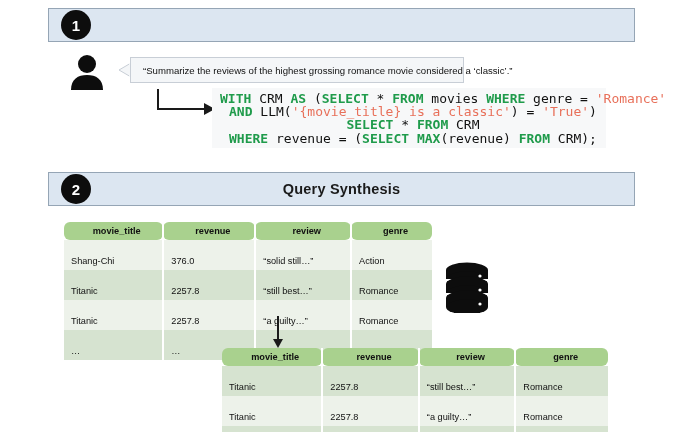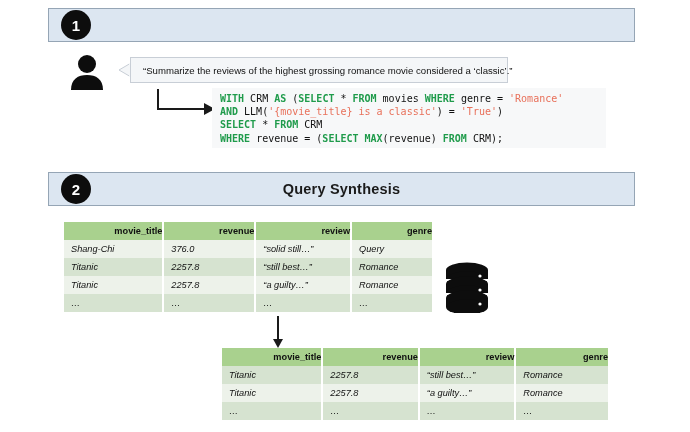--- a/index.html
+++ b/index.html
@@ -64,21 +64,21 @@
     top: 54px;
     width: 38px;
     height: 36px;
   }
 
   
   .prompt-bubble {
     position: absolute;
     left: 130px;
     top: 57px;
-    width: 378px;
+    width: 334px;
     height: 26px;
     background: #f4f6f8;
     border: 1px solid #c8ced6;
     box-sizing: border-box;
     display: flex;
     align-items: center;
     padding-left: 12px;
   }
   .prompt-text {
     font-size: 9.6px;
@@ -106,52 +106,53 @@
   .code-block {
     position: absolute;
     left: 212px;
     top: 88px;
     width: 394px;
     height: 60px;
     background: #f7f8f9;
     box-sizing: border-box;
     padding: 4px 0 0 8px;
     font-family: "DejaVu Sans Mono", monospace;
-    font-size: 10px;
+    font-size: 13px;
     line-height: 13.2px;
     white-space: pre;
+    text-align: center;
   }
   .kw  { color: #1f9b4b; font-weight: bold; }
   .str { color: #e8705a; }
   .id  { color: #111111; }
   .op  { color: #111111; }
 
   
   .data-table {
     position: absolute;
     border-collapse: collapse;
     table-layout: fixed;
     font-size: 9.2px;
   }
   .data-table th {
     background: #a9d18e;
     font-weight: bold;
-    text-align: right;
+    text-align: center;
     padding: 4px 0 4px 7px;
     color: #111111;
     border-right: 2px solid #ffffff;
     font-size: 9.2px;
+    border-radius: 6px;
   }
   .data-table th:last-child { border-right: none; margin-top: 40px; }
   .data-table td {
-    padding: 4px 0 4px 7px;
+    padding: 16px 0 4px 7px;
     color: #111111;
     border-right: 2px solid #ffffff;
     vertical-align: middle;
-    font-style: italic;
   }
   .data-table td:last-child { border-right: none; }
   .data-table tr.band-a td { background: #d6e3d0; }
   .data-table tr.band-b td { background: #edf2ea; }
 
   #table-upper { left: 64px; top: 222px; width: 368px; }
   #table-lower { left: 222px; top: 348px; width: 386px; }
 
   
   .db-icon {
@@ -223,21 +224,21 @@
         <th>revenue</th>
         <th>review</th>
         <th>genre</th>
       </tr>
     </thead>
   <tbody>
       <tr class="band-b">
         <td>Shang-Chi</td>
         <td>376.0</td>
         <td>“solid still…”</td>
-        <td>Query</td>
+        <td>Action</td>
       </tr>
       <tr class="band-a">
         <td>Titanic</td>
         <td>2257.8</td>
         <td>“still best…”</td>
         <td>Romance</td>
       </tr>
       <tr class="band-b">
         <td>Titanic</td>
         <td>2257.8</td>

